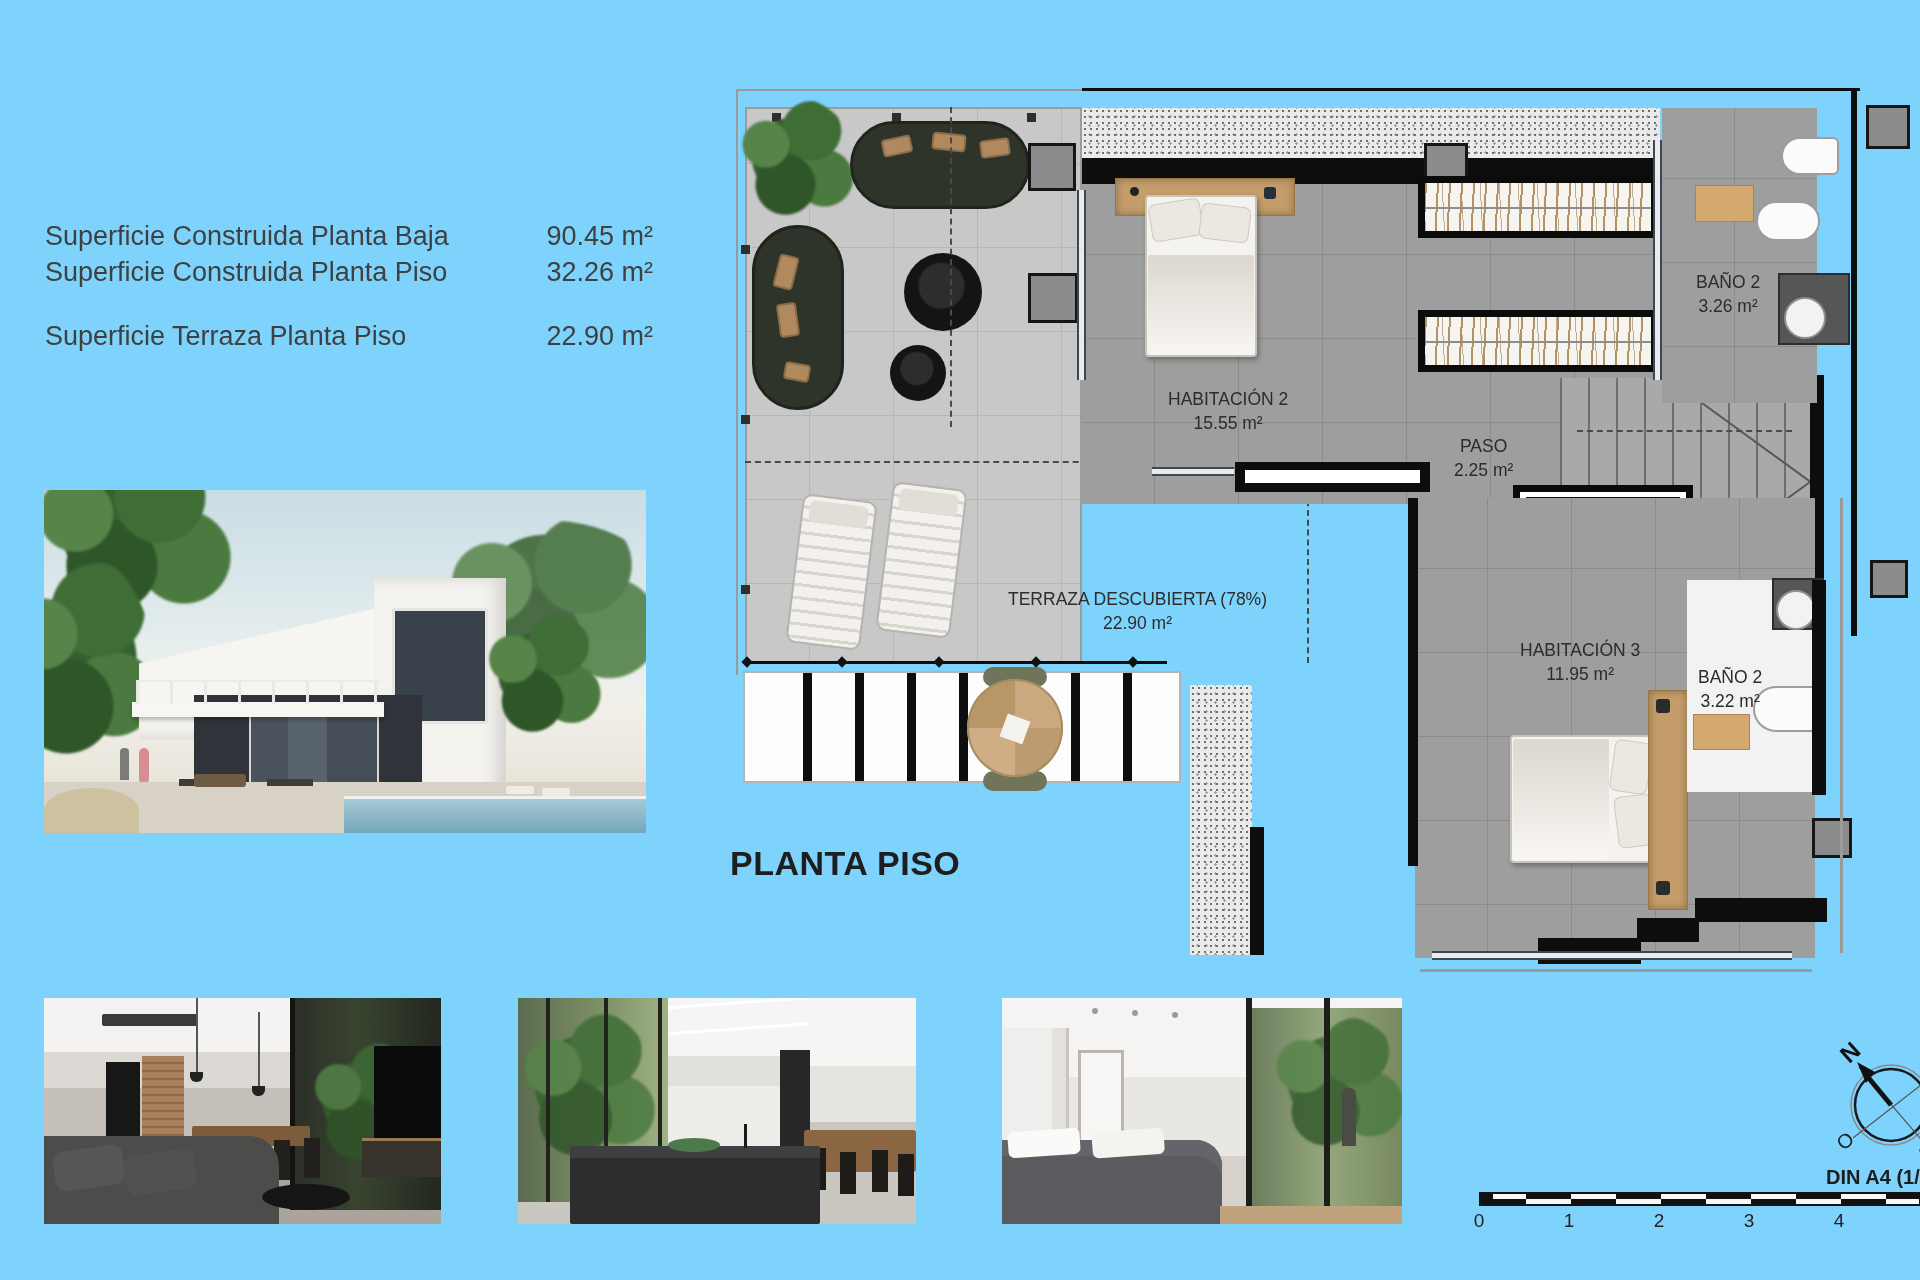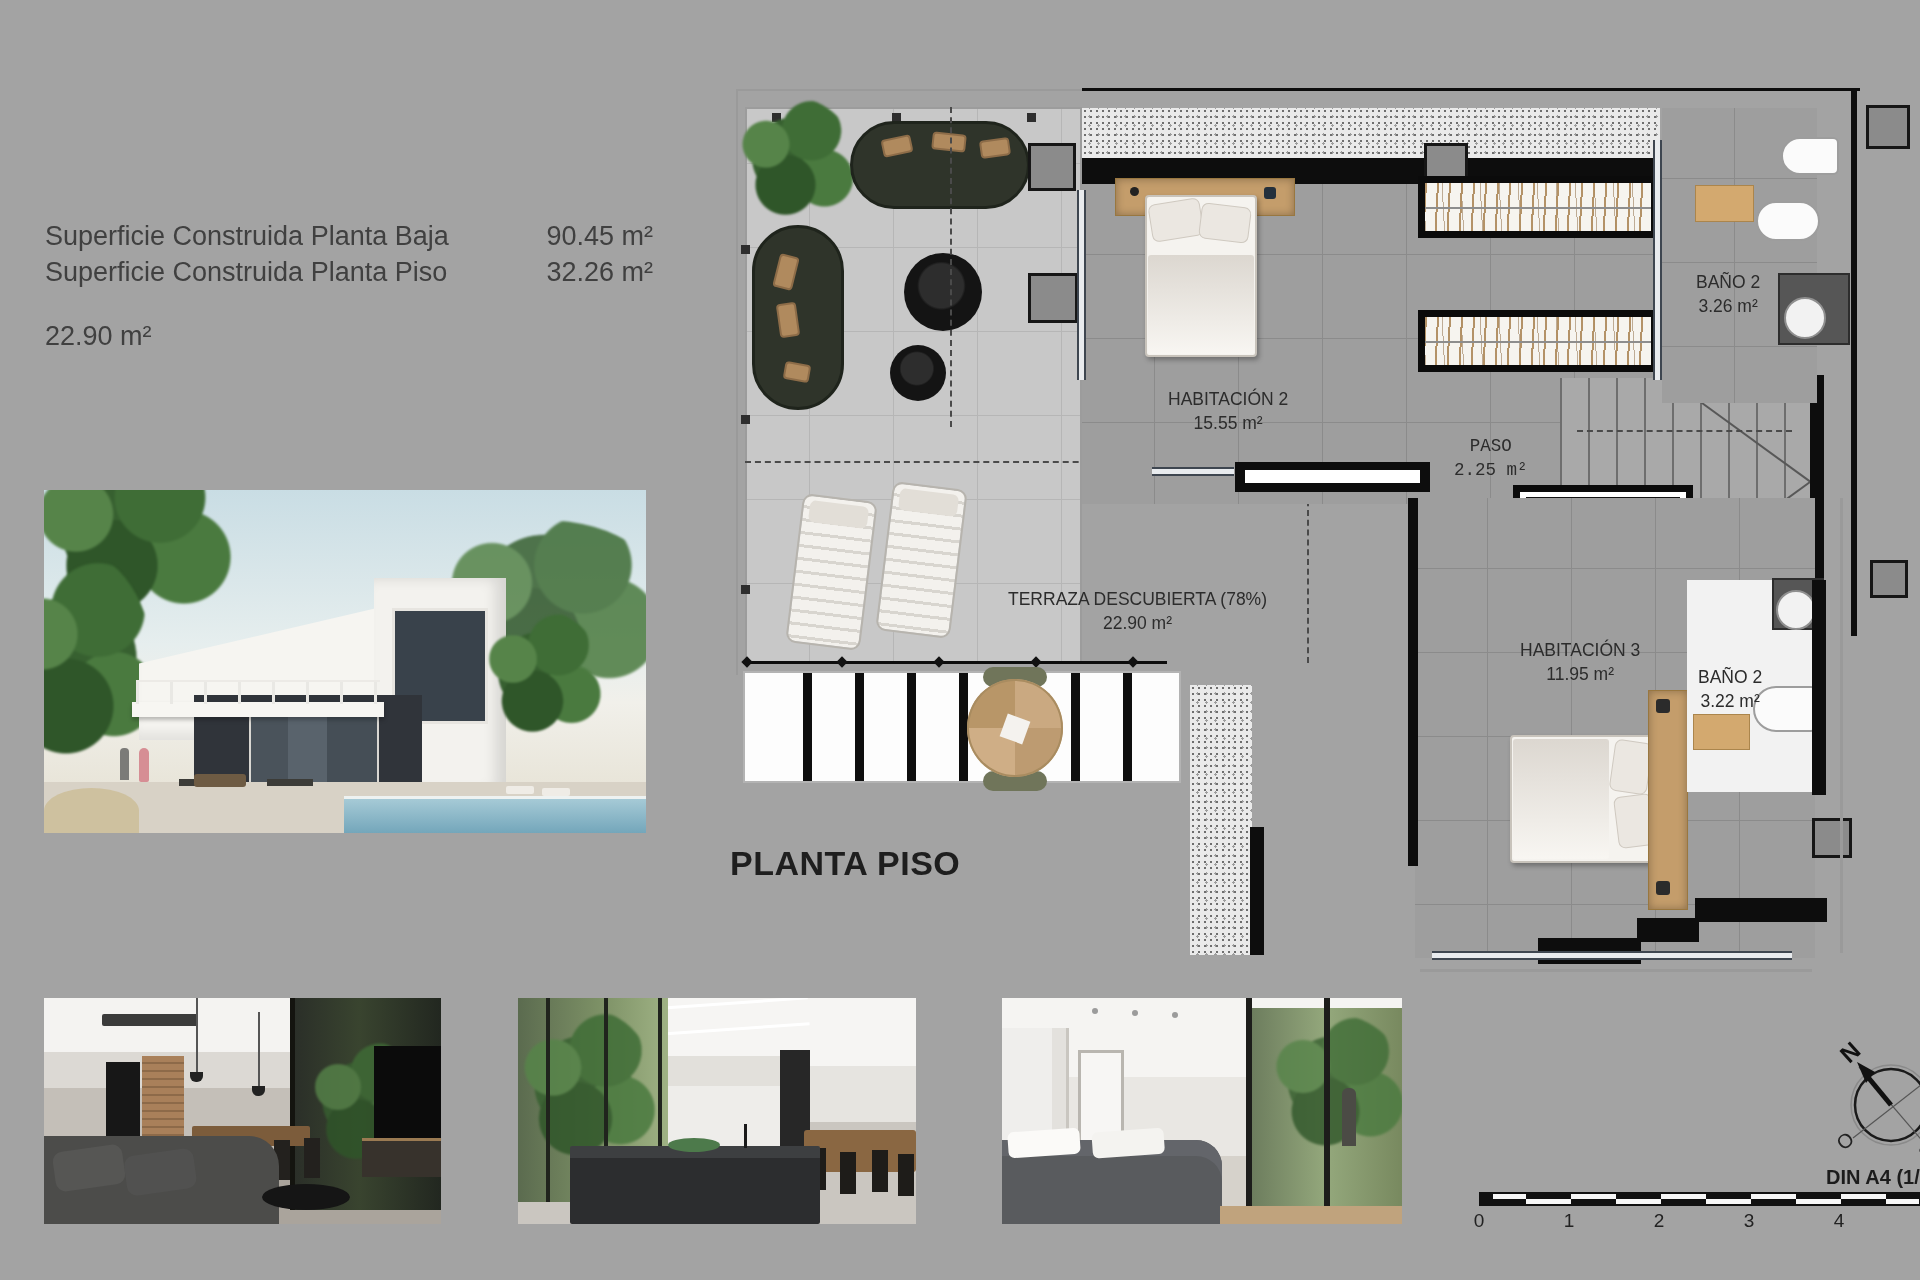--- a/index.html
+++ b/index.html
@@ -1,16 +1,16 @@
 <!DOCTYPE html>
 <html><head>
 <meta charset="utf-8">
 <style>
   html,body{margin:0;padding:0;background:#fff;}
-  .canvas{position:relative;width:1920px;height:1280px;background:#a3a3a3;overflow:hidden;
+  .canvas{position:relative;width:1920px;height:1280px;background:#7dd3fc;overflow:hidden;
           font-family:"Liberation Sans",sans-serif;color:#3d3d3d;}
   .abs{position:absolute;}
 
   
   .summary{position:absolute;left:45px;top:218px;width:608px;}
   .summary-row{display:flex;justify-content:space-between;font-size:27px;line-height:36px;color:#404040;}
   .summary-row.total{font-weight:bold;color:#1d1d1d;margin-top:8px;}
   .summary-row.terrace{margin-top:28px;}
 
   
@@ -78,20 +78,21 @@
   <div class="summary">
     <div class="summary-row">
       <span>Superficie Construida Planta Baja</span>
       <span>90.45 m²</span>
     </div>
     <div class="summary-row">
       <span>Superficie Construida Planta Piso</span>
       <span>32.26 m²</span>
     </div>
     <div class="summary-row terrace">
+      <span>Superficie Terraza Planta Piso</span>
       <span>22.90 m²</span>
     </div>
   </div>
 
   <div class="photo" style="left:44px;top:490px;width:602px;height:343px;">
     <div class="ph" style="inset:0;background:linear-gradient(#c9dde4 0%,#e6eeee 45%,#f1f0ea 62%,#e3decf 100%);"></div>
     <div class="ph plant" style="left:370px;top:30px;width:260px;height:180px;opacity:.85;"></div>
     <div class="ph plant" style="left:-40px;top:-35px;width:240px;height:170px;"></div>
     <div class="ph plant" style="left:-50px;top:60px;width:160px;height:240px;"></div>
     <div class="ph" style="left:95px;top:118px;width:280px;height:132px;background:#f6f5f1;clip-path:polygon(0 42%,85% 0,100% 18%,100% 100%,0 100%);box-shadow:inset -6px -8px 12px rgba(0,0,0,.08);"></div>
@@ -182,21 +183,21 @@
       </div>
     <div class="roomlabel" style="left:436px;top:303px;">
       <div>HABITACIÓN 2</div>
       <div>15.55 m²</div>
     </div>
 
     <div class="window-h" style="left:420px;top:382px;width:82px;"></div>
     <div class="wall" style="left:503px;top:377px;width:195px;height:30px;"></div>
     <div class="abs" style="left:513px;top:385px;width:175px;height:13px;background:#fff;"></div>
 
-    <div class="roomlabel" style="left:722px;top:350px;font-family:Liberation Mono, monospace;">
+    <div class="roomlabel" style="left:722px;top:350px;">
       <div>PASO</div>
       <div>2.25 m²</div>
     </div>
     <div class="stairs" style="left:828px;top:293px;width:255px;height:205px;"></div>
     <div class="diag" style="left:940px;top:295px;width:175px;transform:rotate(36deg);"></div>
     <div class="diag" style="left:940px;top:496px;width:175px;transform:rotate(-36deg);"></div>
     <div class="dashed-h" style="left:845px;top:345px;width:215px;"></div>
     <div class="wall" style="left:1078px;top:290px;width:14px;height:212px;"></div>
     <div class="abs" style="left:781px;top:400px;width:180px;height:95px;border:7px solid #0b0b0b;background:#fff;box-sizing:border-box;">
       <div class="abs" style="left:6px;top:5px;right:6px;height:22px;background:#fff;border:2px solid #111;"></div>

